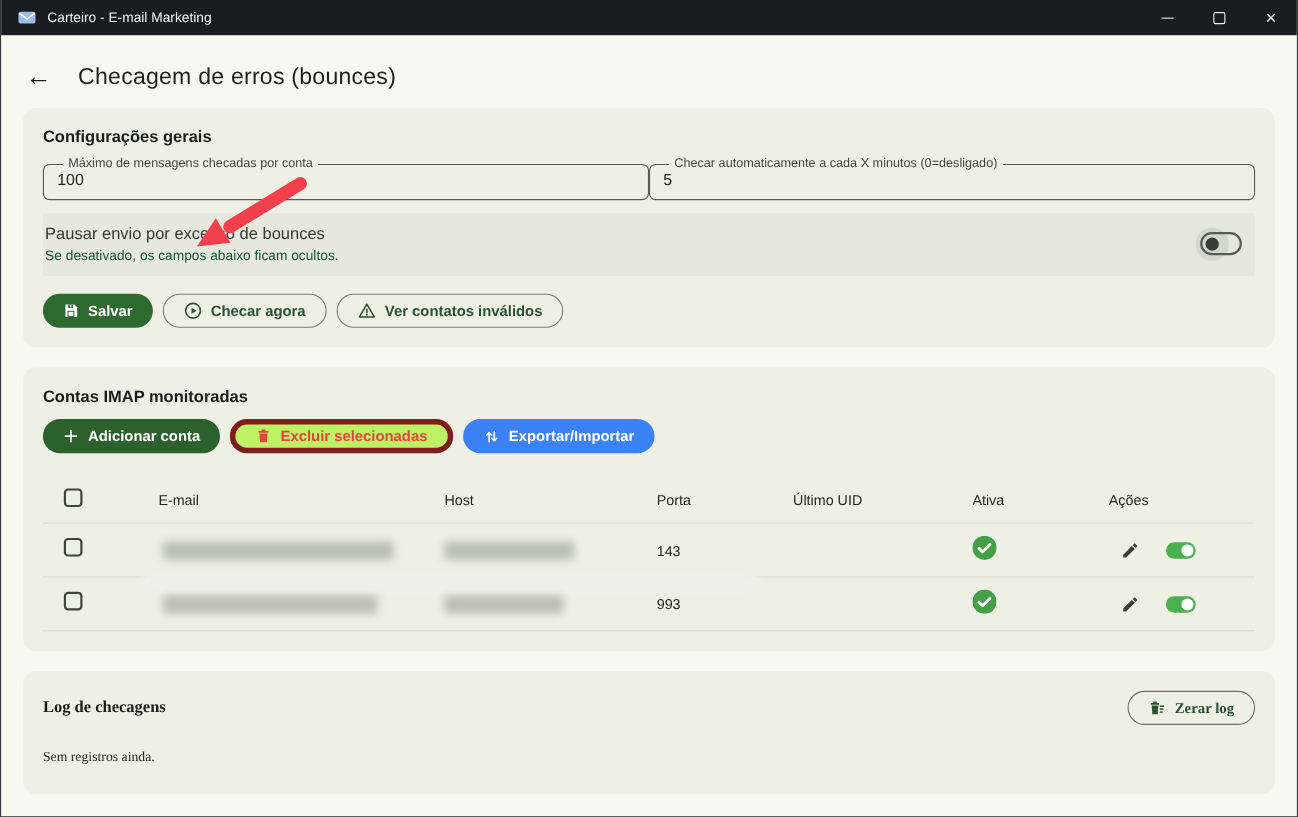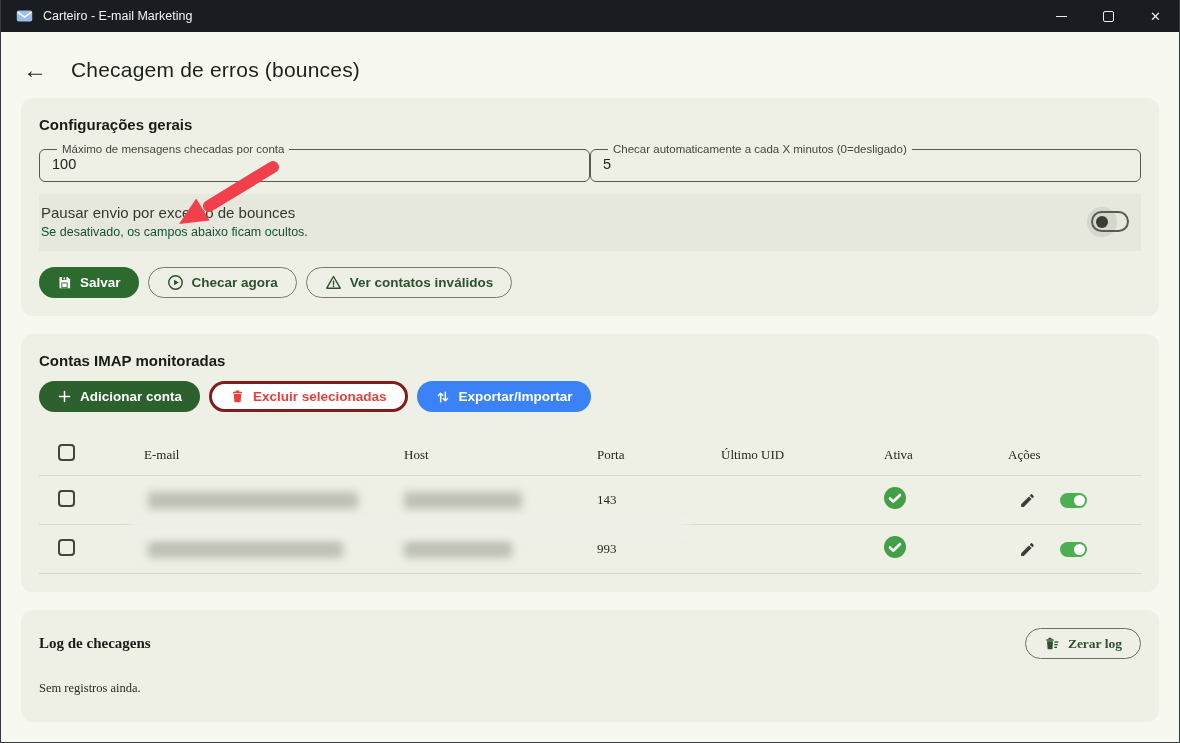--- a/index.html
+++ b/index.html
@@ -48,26 +48,26 @@
   .toggle-row-label { font-size: 15px; color: #34392f; }
   .toggle-row-desc { font-size: 12.5px; color: #14532d; margin-top: 4px; }
   .switch-off { width: 38px; height: 21px; border: 2px solid #565c53; border-radius: 11px; position: relative; background: transparent; }
   .switch-off .thumb { position: absolute; left: 3px; top: 2.5px; width: 12px; height: 12px; border-radius: 50%; background: #383e35; box-shadow: 0 0 0 9px rgba(95,100,90,0.13); }
 
   
   .btn-row { display: flex; gap: 9px; margin-top: 16px; }
   .btn { height: 31px; border-radius: 16px; display: inline-flex; align-items: center; gap: 8px; padding: 0 18px; font-size: 13.5px; font-weight: bold; border: none; background: transparent; font-family: inherit; }
   .btn-filled-green { background: #2d6a30; color: #ffffff; }
   .btn-outline { border: 1px solid #767c70; color: #2b5130; }
-  .btn-white { background: #ffffff; border: 3px solid #7f1d1d; color: #e5423e; text-align: right; }
+  .btn-white { background: #bef264; border: 5px solid #7f1d1d; color: #e5423e; text-align: right; }
   .btn-blue { background: #3b82f6; color: #ffffff; }
   .btn svg { flex: none; }
 
   
-  .acct-table { margin-top: 22px; position: relative; font-family: Liberation Serif, serif; }
+  .acct-table { margin-top: 22px; position: relative; }
   .trow { display: grid; grid-template-columns: 105px 260px 193px 124px 163px 124px 1fr; align-items: center; border-bottom: 1px solid #d6d9ca; }
   .trow.head { height: 42px; }
   .trow.datarow { height: 49px; }
   .th { font-size: 13px; color: #23271e; }
   .td { font-size: 13px; color: #23271e; }
   .cbx { width: 17px; height: 17px; border: 2px solid #40453d; border-radius: 4px; margin-left: 19px; background: transparent; }
   .blur-blob { height: 17px; border-radius: 3px; background: #bcbfb4; filter: blur(4px); }
   .blob-email-1 { width: 210px; margin-left: 4px; }
   .blob-email-2 { width: 195px; margin-left: 4px; }
   .blob-host-1 { width: 118px; }

